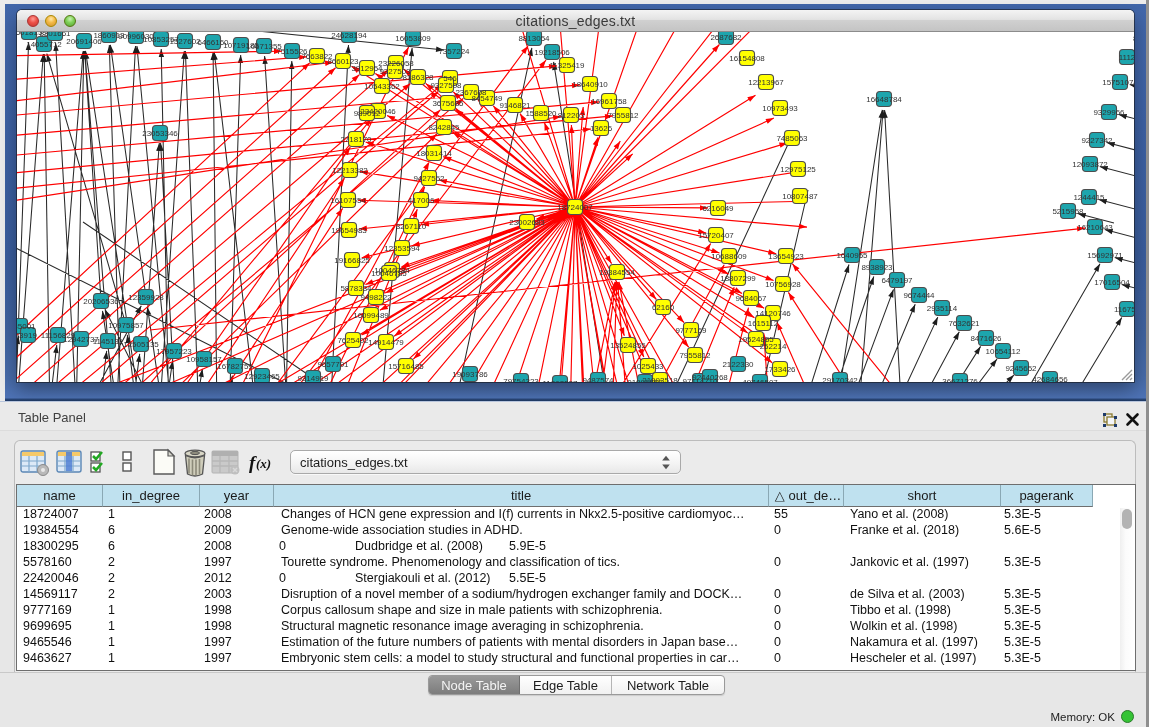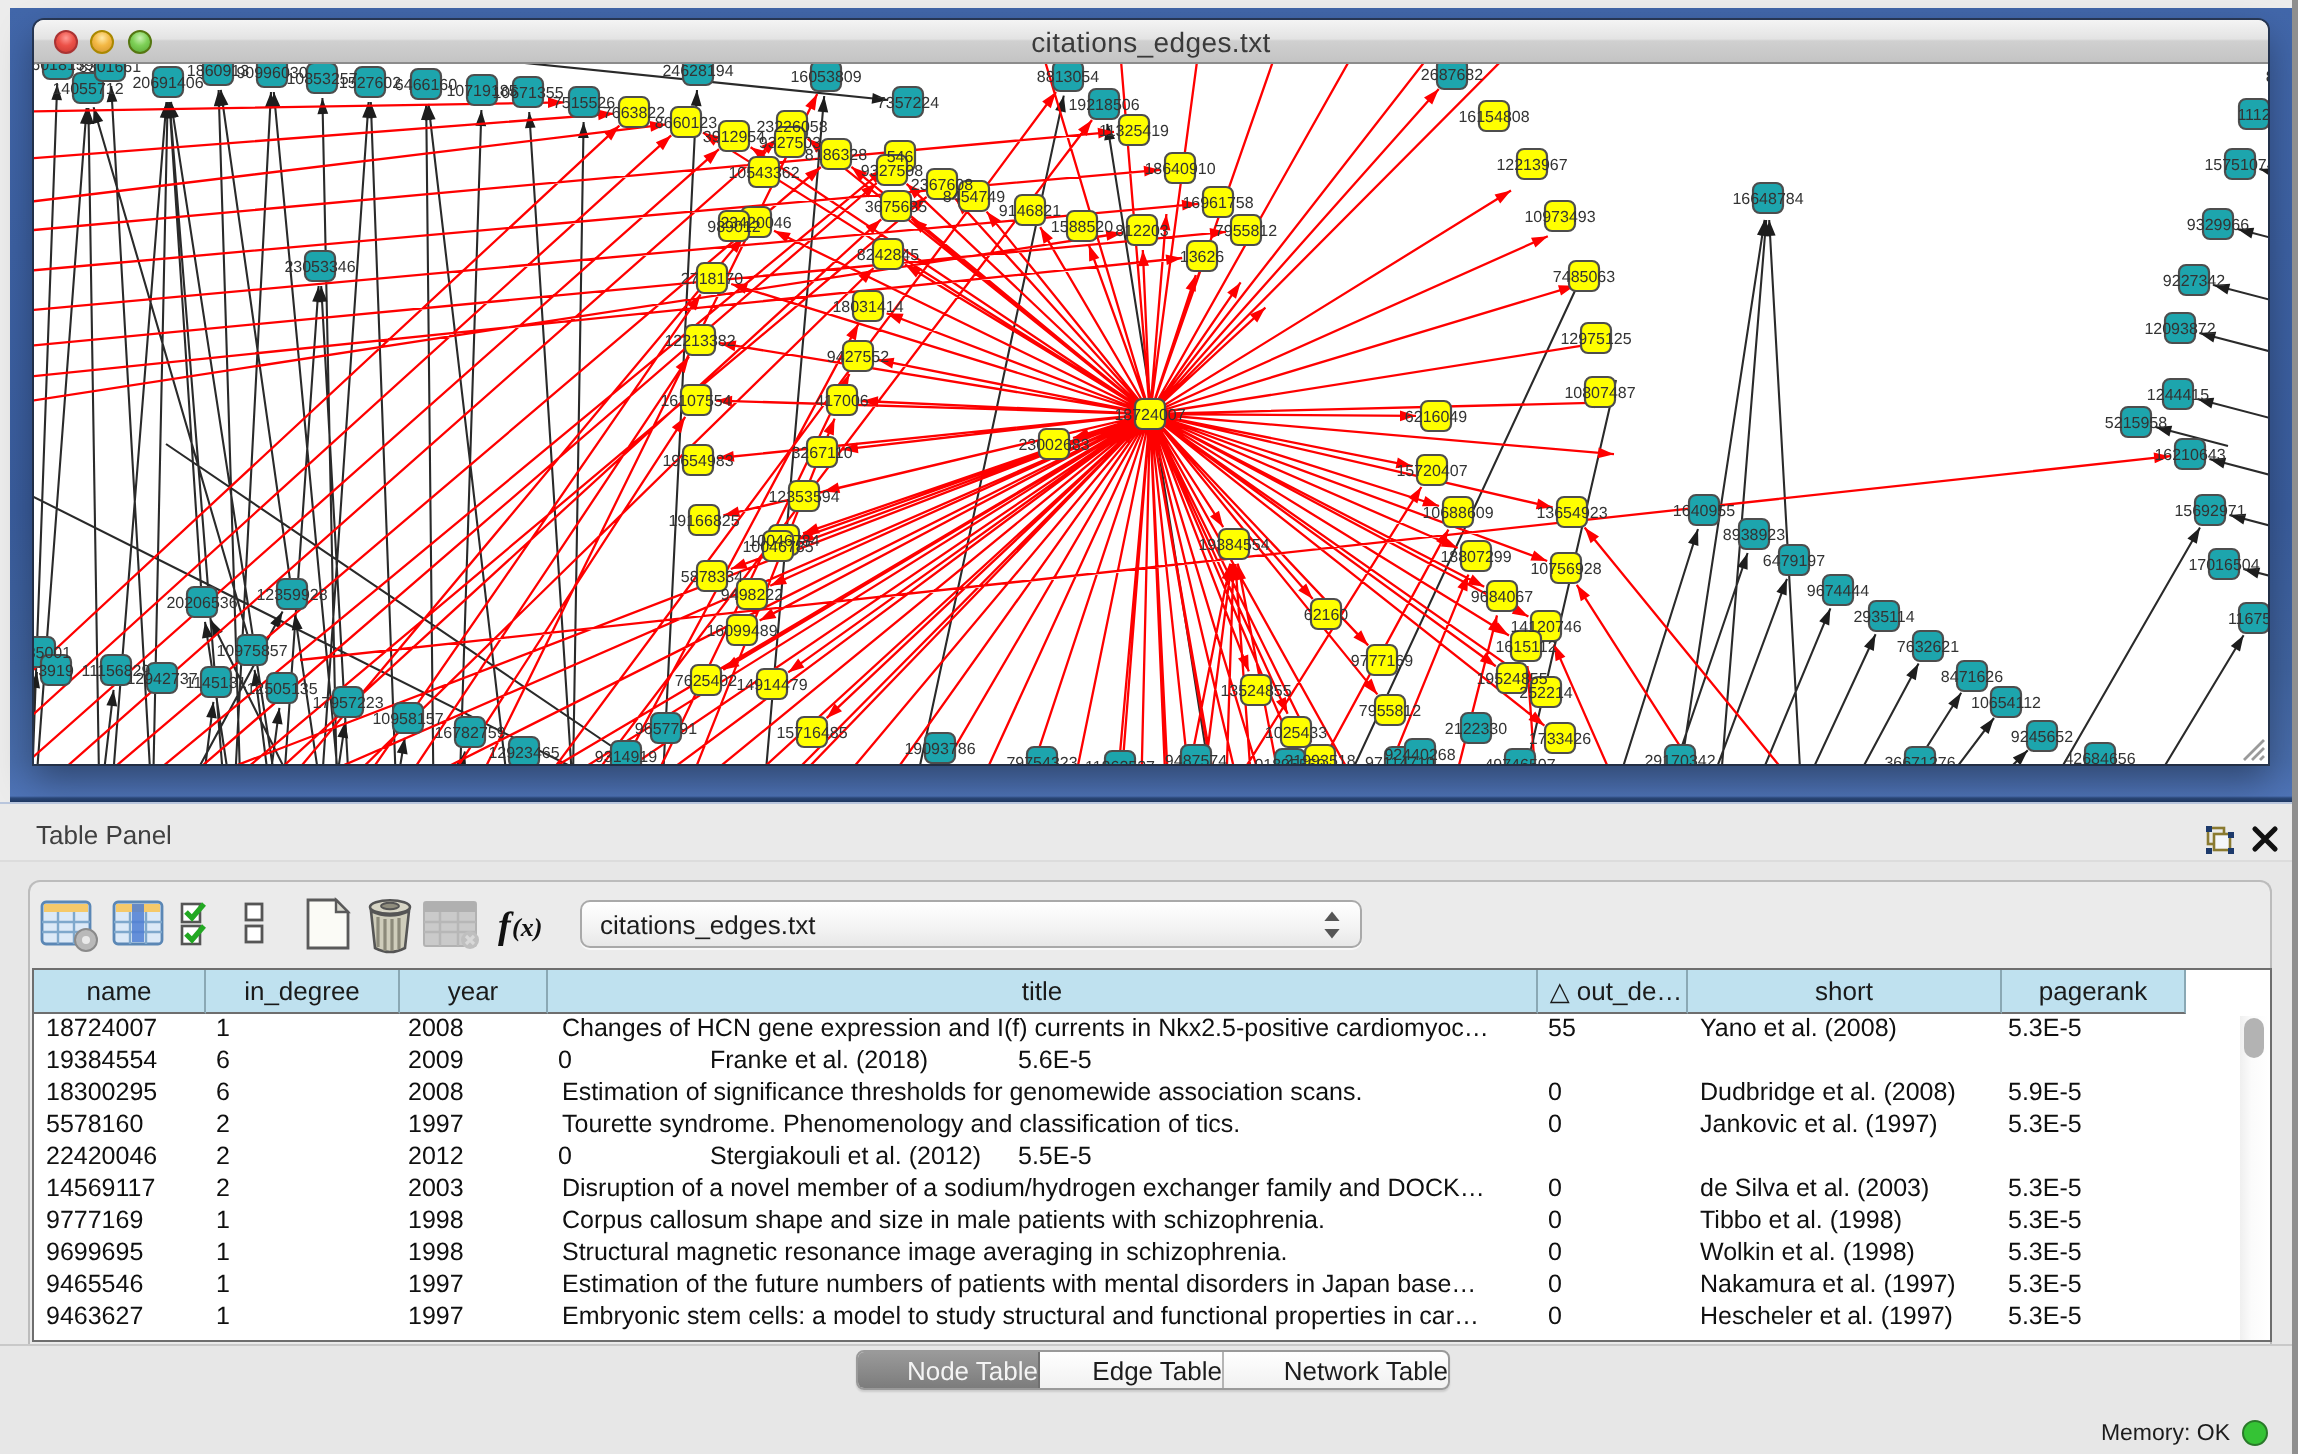--- a/index.html
+++ b/index.html
@@ -37,21 +37,21 @@
 .h0{width:86px}.h1{width:97px}.h2{width:74px}.h3{width:495px}.h4{width:75px;text-align:right;padding-left:4px}.h5{width:157px}.h6{width:92px}
 .tbody { position:absolute; left:0; top:22px; width:1076px; }
 .tr { display:flex; height:16px; font-size:12.5px; color:#101010; white-space:nowrap; }
 .tr div { overflow:hidden; }
 .c0{width:86px; padding-left:6px}.c1{width:97px; padding-left:5px}.c2{width:74px; padding-left:4px}
 .c3{width:495px; padding-left:7px}.c4{width:75px; padding-left:5px}.c5{width:157px; padding-left:6px}.c6{width:92px; padding-left:3px}
 .vscroll { position:absolute; right:1px; top:23px; width:14px; height:162px; background:linear-gradient(90deg,#efefef,#fbfbfb 40%,#fff); }
 .vthumb { position:absolute; left:2px; top:1px; width:10px; height:20px; border-radius:5px; background:#b3b3b3; }
 .tabs { position:absolute; left:428px; top:274px; height:20px; display:flex; border:1px solid #9a9a9a; border-radius:4px;
   background:linear-gradient(180deg,#ffffff,#f1f1f1); box-shadow:0 1px 1px rgba(0,0,0,.12); overflow:hidden; }
-.tab { font-size:13px; color:#1c1c1c; line-height:19px; text-align:right; border-right:1px solid #b5b5b5; }
+.tab { font-size:13px; color:#1c1c1c; line-height:19px; text-align:center; border-right:1px solid #b5b5b5; }
 .tab.w1{width:91px}.tab.w2{width:92px}.tab.w3{width:112px}
 .tab.sel { background:linear-gradient(180deg,#9a9a9a,#7c7c7c); color:#f4f4f4; border-right:1px solid #6f6f6f; }
 .tab:last-child { border-right:none; }
 .statusline { position:absolute; left:0; top:271px; width:100%; height:1px; background:#c9c9c9; }
 .mem { position:absolute; right:31px; top:310px; font-size:11.5px; color:#1c1c1c;text-align:right; }
 .memdot { position:absolute; right:12px; top:309px; width:13px; height:13px; border-radius:50%; background:#35c335; border:1px solid #2a7a2a; }
 </style>
 </head>
 <body>
   <div class="desktop">
@@ -453,29 +453,29 @@
             <div class="c2">2008</div>
             <div class="c3">Changes of HCN gene expression and I(f) currents in Nkx2.5-positive cardiomyoc…</div>
             <div class="c4">55</div>
             <div class="c5">Yano et al. (2008)</div>
             <div class="c6">5.3E-5</div>
           </div>
           <div class="tr">
             <div class="c0">19384554</div>
             <div class="c1">6</div>
             <div class="c2">2009</div>
+            <div class="c3">Genome-wide association studies in ADHD.</div>
             <div class="c4">0</div>
             <div class="c5">Franke et al. (2018)</div>
             <div class="c6">5.6E-5</div>
           </div>
           <div class="tr">
             <div class="c0">18300295</div>
             <div class="c1">6</div>
             <div class="c2">2008</div>
-            <div class="c3">Estimation of significance thresholds for genomewide association scans.</div>
             <div class="c4">0</div>
             <div class="c5">Dudbridge et al. (2008)</div>
             <div class="c6">5.9E-5</div>
           </div>
           <div class="tr">
             <div class="c0">5578160</div>
             <div class="c1">2</div>
             <div class="c2">1997</div>
             <div class="c3">Tourette syndrome. Phenomenology and classification of tics.</div>
             <div class="c4">0</div>

